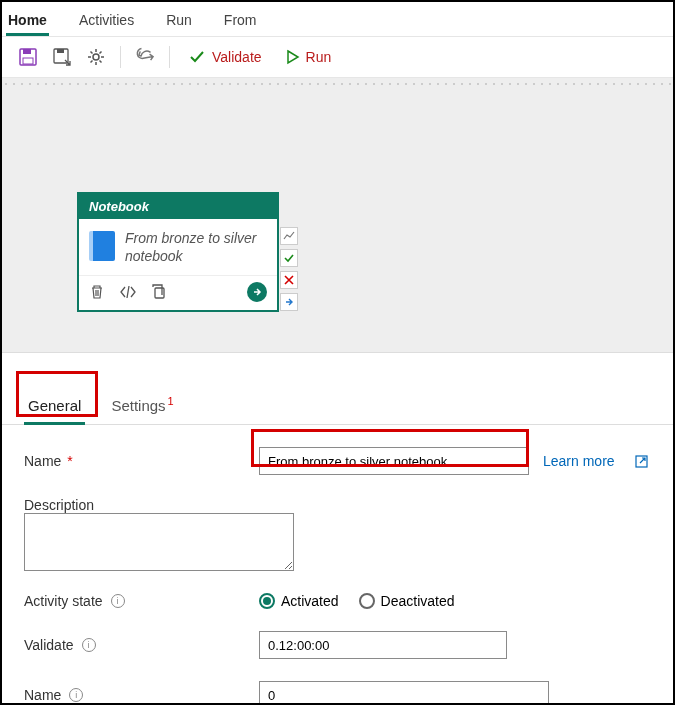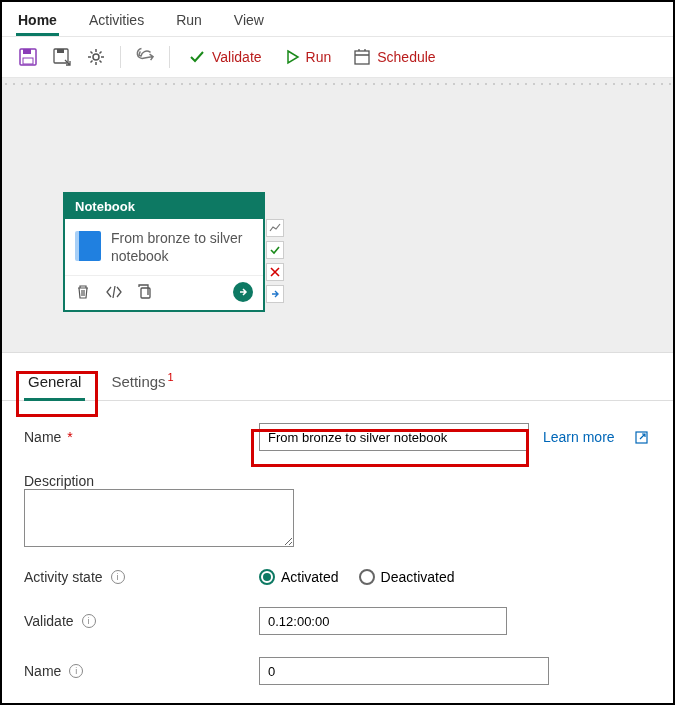--- a/index.html
+++ b/index.html
@@ -1,55 +1,55 @@
 <!DOCTYPE html>
 <html><head>
 <meta charset="utf-8">
 <style>
   * { box-sizing: border-box; font-family: "Segoe UI", Arial, sans-serif; }
   body { margin: 0; padding: 0; background: #fff; }
   .frame { width: 675px; height: 705px; border: 2px solid #000; position: relative; overflow: hidden; }
 
   
-  .menu-tabs { display: flex; padding: 4px 14px 0 14px; gap: 28px; border-bottom: 1px solid #e6e6e6; }
+  .menu-tabs { display: flex; padding: 4px 14px 0 4px; gap: 28px; border-bottom: 1px solid #e6e6e6; }
   .menu-tab { font-size: 14px; padding: 6px 2px 8px 2px; color: #444; cursor: pointer; position: relative; }
   .menu-tab.active { font-weight: 600; color: #222; }
   .menu-tab.active::after { content:""; position:absolute; left:0; right:0; bottom:0; height:3px; background:#0b7a65; }
 
   
   .toolbar { display:flex; align-items:center; gap:6px; padding:6px 12px; border-bottom:1px solid #e6e6e6; }
   .tb-btn { display:flex; align-items:center; justify-content:center; width:28px; height:28px; border-radius:3px; cursor:pointer; }
   .tb-divider { width:1px; height:22px; background:#ddd; margin:0 4px; }
   .tb-action { display:flex; align-items:center; gap:6px; padding:4px 8px; cursor:pointer; font-size:14px; color:#b91c1c; border-radius:3px; }
 
   
   .canvas { height:275px; background:#eeeeee; border-bottom:1px solid #ddd; position:relative; }
   .grip { position:absolute; top:0; left:0; right:0; height:8px;
           background-image: radial-gradient(circle, #ccc 1px, transparent 1px);
           background-size: 8px 8px; background-position:0 2px; }
 
   
-  .card-wrap { position:absolute; top:115px; left:62px; display:flex; align-items:flex-start; }
+  .card-wrap { position:absolute; top:115px; left:76px; display:flex; align-items:flex-end;font-style:italic; }
   .card { width:200px; border:1px solid #0d7963; background:#fff; box-shadow:0 0 0 1px #0d7963; }
   .card-header { background:#0d7963; color:#fff; font-size:13px; padding:5px 10px; font-weight:600; }
   .card-body { display:flex; align-items:flex-start; gap:10px; padding:10px; }
   .notebook-glyph { width:26px; height:30px; background:#2080e0; border-left:4px solid #a7cff7; border-radius:2px; flex-shrink:0; margin-top:2px; }
   .card-title { font-size:14px; color:#555; line-height:1.3; }
   .card-footer { display:flex; align-items:center; gap:14px; padding:6px 10px 8px 10px; border-top:1px solid #eee; }
   .cf-spacer { flex:1; }
   .go-circle { width:20px; height:20px; border-radius:50%; background:#0d7963; display:flex; align-items:center; justify-content:center; }
   .go-circle svg { stroke:#fff; }
   .side-handles { display:flex; flex-direction:column; gap:4px; margin-left:2px; margin-top:26px; }
   .sh { width:18px; height:18px; border:1px solid #ccc; background:#fff; display:flex; align-items:center; justify-content:center; font-size:12px; }
 
   
   .hl { position:absolute; border:3px solid #d40000; pointer-events:none; }
 
   
-  .prop-tabs { display:flex; align-items:flex-end; gap:22px; padding:14px 22px 0 22px; border-bottom:1px solid #ddd; }
+  .prop-tabs { display:flex; align-items:flex-end; gap:22px; padding:14px 22px 0 22px; border-bottom:1px solid #ddd;margin-top:24px; }
   .prop-tab { font-size:15px; padding:6px 4px 10px 4px; color:#555; cursor:pointer; position:relative; }
   .prop-tab.active { color:#222; font-weight:400; }
   .prop-tab.active::after { content:""; position:absolute; left:0; right:0; bottom:-1px; height:3px; background:#0d7963; }
   .prop-tab .badge { color:#d40000; font-size:11px; position:relative; top:-6px; left:2px; }
 
   .form { padding:22px 22px 10px 22px; }
   .row { display:flex; align-items:center; margin-bottom:22px; }
   .row.top { align-items:flex-start;flex-direction:column; }
   .label-col { width:235px; font-size:14px; color:#333; display:flex; align-items:center; gap:4px; }
   .req { color:#d40000; margin-left:2px; }
@@ -69,21 +69,21 @@
 </style>
 </head>
 <body>
 
 <div class="frame">
 
   <div class="menu-tabs">
     <div class="menu-tab active">Home</div>
     <div class="menu-tab">Activities</div>
     <div class="menu-tab">Run</div>
-    <div class="menu-tab">View</div>
+    <div class="menu-tab">From</div>
   </div>
 
   <div class="toolbar">
     <div class="tb-btn">
       <svg width="20" height="20" viewBox="0 0 20 20">
           <rect x="2" y="2" width="16" height="16" rx="1" fill="none" stroke="#8b3db8" stroke-width="1.5"></rect>
           <rect x="5" y="2" width="8" height="5" fill="#8b3db8"></rect>
           <rect x="5" y="11" width="10" height="6" fill="none" stroke="#8b3db8"></rect>
         </svg>
     </div>
@@ -112,27 +112,20 @@
       <svg width="18" height="18" viewBox="0 0 18 18">
           <path d="M3 9l4 4 8-9" fill="none" stroke="#1a8a1a" stroke-width="2"></path>
         </svg>
       <span>Validate</span>
     </div>
     <div class="tb-action">
       <svg width="16" height="16" viewBox="0 0 16 16">
           <path d="M4 2l10 6-10 6z" fill="none" stroke="#1a8a1a" stroke-width="1.5"></path>
         </svg>
       <span>Run</span>
-    </div>
-    <div class="tb-action">
-      <svg width="18" height="18" viewBox="0 0 18 18">
-          <rect x="2" y="3" width="14" height="13" fill="none" stroke="#555" stroke-width="1.3"></rect>
-          <path d="M2 7h14M6 3V1M12 3V1M6 10h0M10 10h0M6 13h0M10 13h0" stroke="#555" stroke-width="1.3"></path>
-        </svg>
-      <span>Schedule</span>
     </div>
   </div>
 
   <div class="canvas">
     <div class="grip"></div>
 
     <div class="card-wrap">
       <div class="card">
         <div class="card-header">Notebook</div>
         <div class="card-body">

